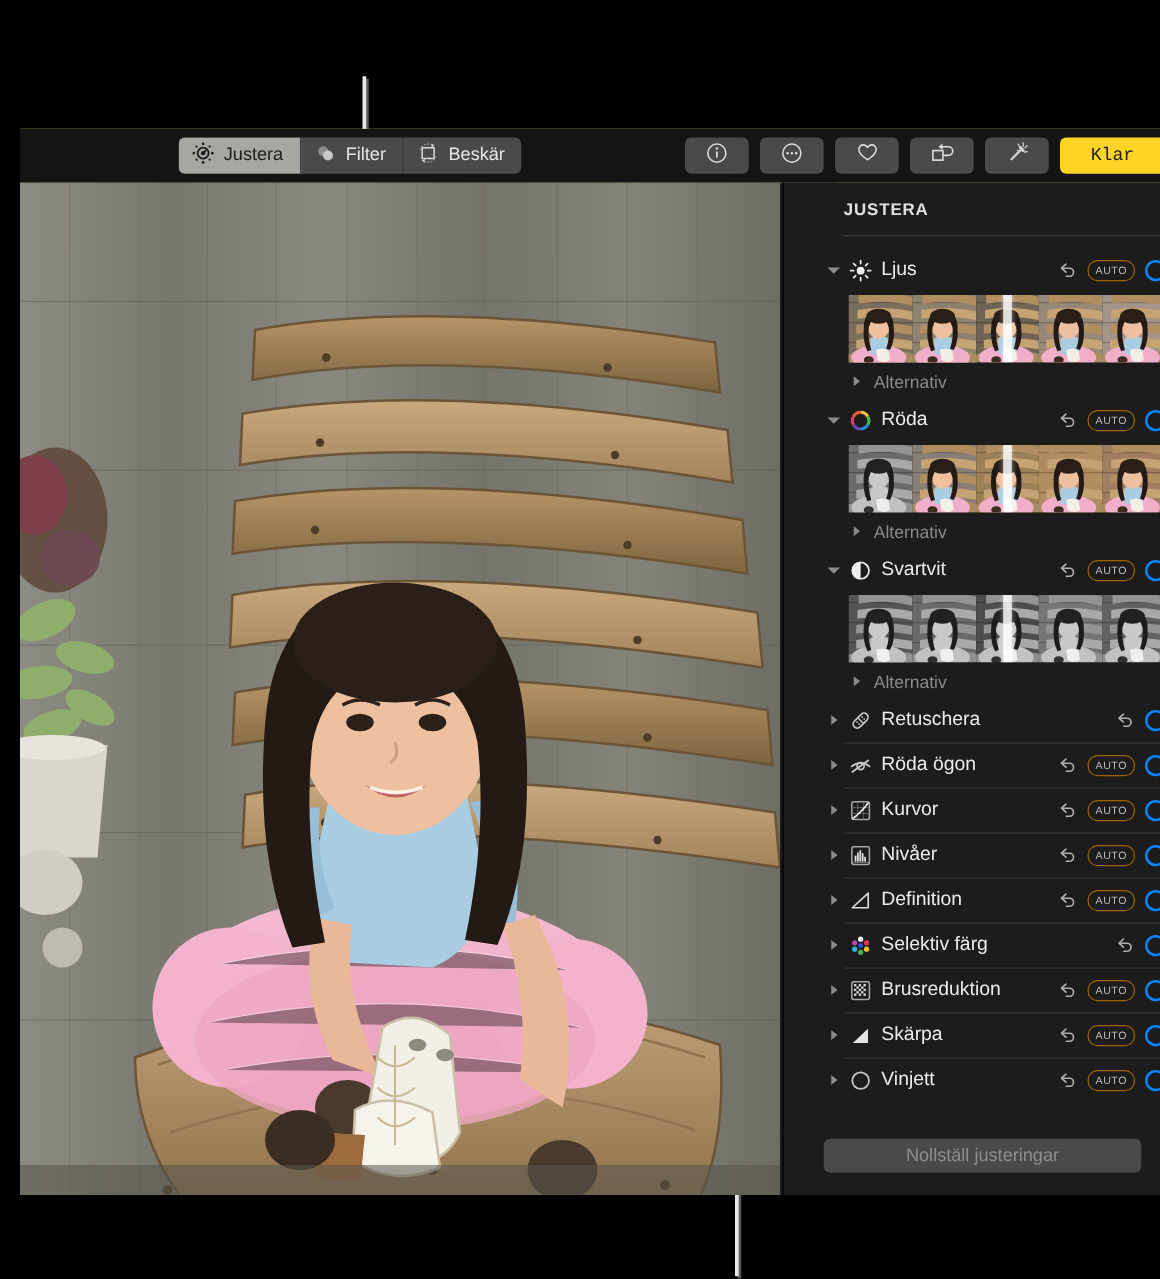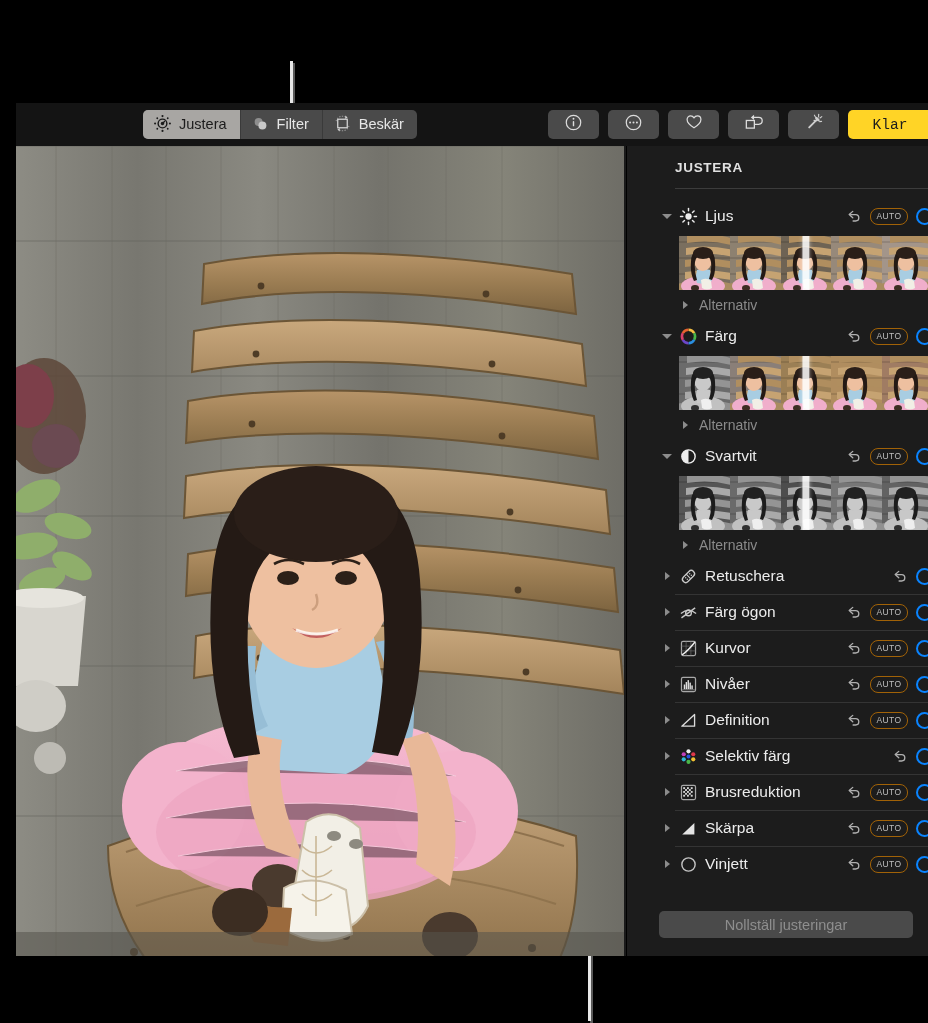--- a/index.html
+++ b/index.html
@@ -814,21 +814,21 @@
               <g fill="none" stroke-width="2.6">
                 <path d="M10 3 A7 7 0 0 1 16 6.5" stroke="#f5c043"></path>
                 <path d="M16 6.5 A7 7 0 0 1 16 13.5" stroke="#49b749"></path>
                 <path d="M16 13.5 A7 7 0 0 1 10 17" stroke="#2a8fe0"></path>
                 <path d="M10 17 A7 7 0 0 1 4 13.5" stroke="#6c46c9"></path>
                 <path d="M4 13.5 A7 7 0 0 1 4 6.5" stroke="#d8406b"></path>
                 <path d="M4 6.5 A7 7 0 0 1 10 3" stroke="#e8622e"></path>
               </g>
             </svg>
           </div>
-          <div class="adj-label">Färg</div>
+          <div class="adj-label">Röda</div>
           <div class="row-right">
             <div class="revert">
               <svg width="16" height="16" viewBox="0 0 18 18">
                 <path d="M5.2 7.4 L10.8 7.4 A3.6 3.6 0 0 1 10.8 14.6 L8 14.6" fill="none" stroke="#b0b0b0" stroke-width="1.5" stroke-linecap="round"></path>
                 <path d="M7.6 3.8 L3.6 7.4 L7.6 11" fill="none" stroke="#b0b0b0" stroke-width="1.5" stroke-linecap="round" stroke-linejoin="round"></path>
               </svg>
             </div>
             <div class="auto-pill">AUTO</div>
             <div class="onoff"></div>
           </div>
@@ -1234,21 +1234,21 @@
           <div class="disclosure">
             <span class="tri"></span>
           </div>
           <div class="adj-icon">
             <svg width="19" height="19" viewBox="0 0 20 20">
               <path d="M2 11 Q10 4.4 18 11" fill="none" stroke="#c9c9c9" stroke-width="1.4"></path>
               <circle cx="10" cy="10.4" r="3" fill="none" stroke="#c9c9c9" stroke-width="1.4"></circle>
               <line x1="2.6" y1="15.6" x2="17" y2="5.2" stroke="#c9c9c9" stroke-width="1.5"></line>
             </svg>
           </div>
-          <div class="adj-label">Färg ögon</div>
+          <div class="adj-label">Röda ögon</div>
           <div class="row-right">
             <div class="revert">
               <svg width="16" height="16" viewBox="0 0 18 18">
                 <path d="M5.2 7.4 L10.8 7.4 A3.6 3.6 0 0 1 10.8 14.6 L8 14.6" fill="none" stroke="#b0b0b0" stroke-width="1.5" stroke-linecap="round"></path>
                 <path d="M7.6 3.8 L3.6 7.4 L7.6 11" fill="none" stroke="#b0b0b0" stroke-width="1.5" stroke-linecap="round" stroke-linejoin="round"></path>
               </svg>
             </div>
             <div class="auto-pill">AUTO</div>
             <div class="onoff"></div>
           </div>

